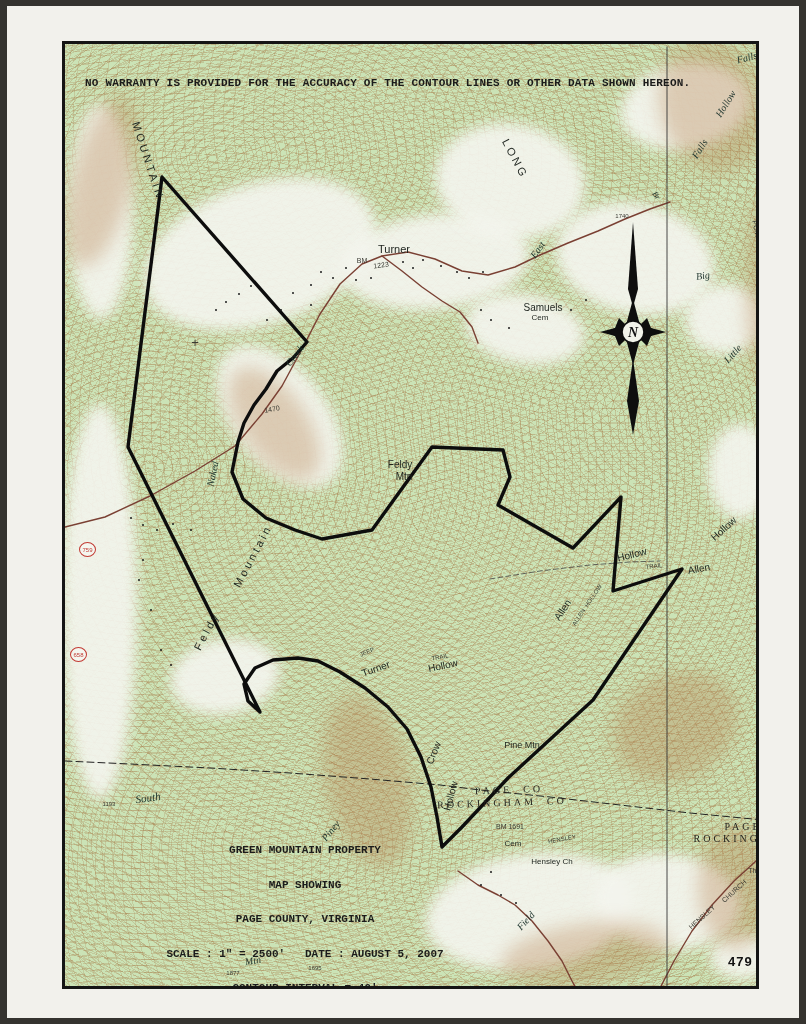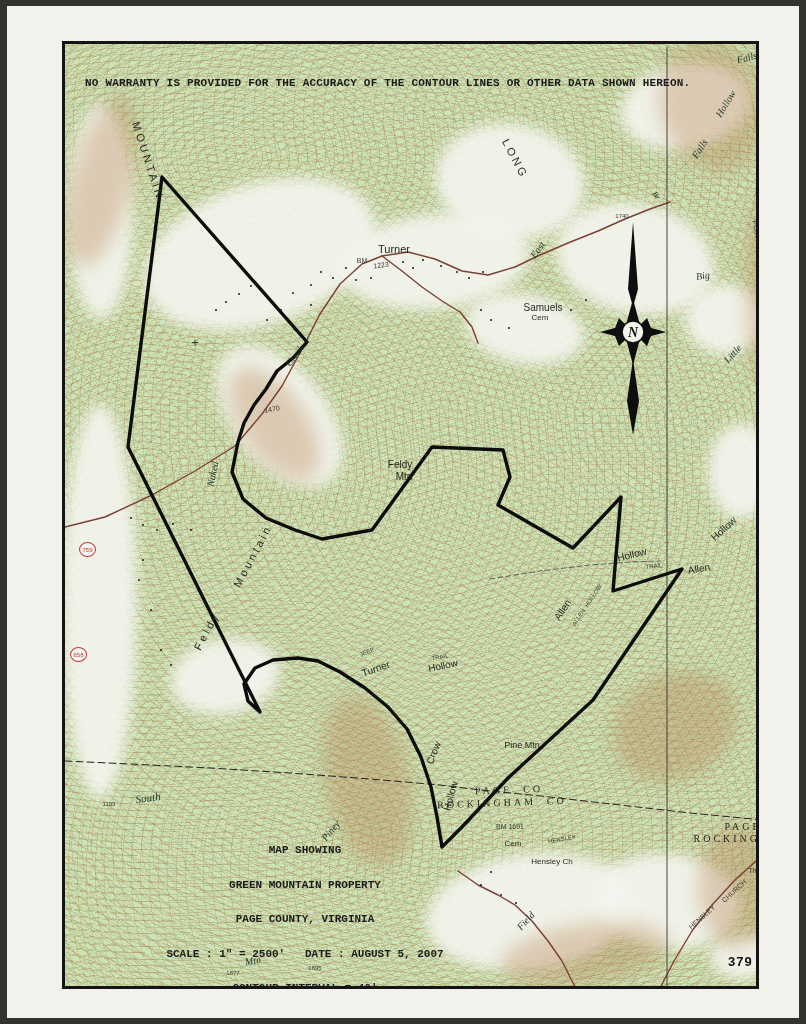--- a/index.html
+++ b/index.html
@@ -187,30 +187,30 @@
       </g>
       <circle cx="33" cy="153" r="11" fill="#f2f3ea" stroke="#0e0e0e" stroke-width="1.6"></circle>
       <text x="33" y="158" text-anchor="middle" font-family="Liberation Serif, serif" font-style="italic" font-weight="bold" font-size="14" fill="#111">N</text>
     </svg>
 
     <div class="stencil disc">
       <div>NO WARRANTY IS PROVIDED FOR THE ACCURACY OF THE CONTOUR LINES OR OTHER DATA SHOWN HEREON.</div>
     </div>
 
     <div class="stencil tblock">
+      <div>GREEN MOUNTAIN PROPERTY</div>
       <div>MAP SHOWING</div>
-      <div>GREEN MOUNTAIN PROPERTY</div>
       <div>PAGE COUNTY, VIRGINIA</div>
       <div>SCALE : 1" = 2500'   DATE : AUGUST 5, 2007</div>
       <div>CONTOUR INTERVAL = 40'</div>
       
       
       
       
       
       
       
       
     </div>
 
-    <div class="sheetnum">379</div>
+    <div class="sheetnum">479</div>
   </div>
 </div>
 
 </body></html>

